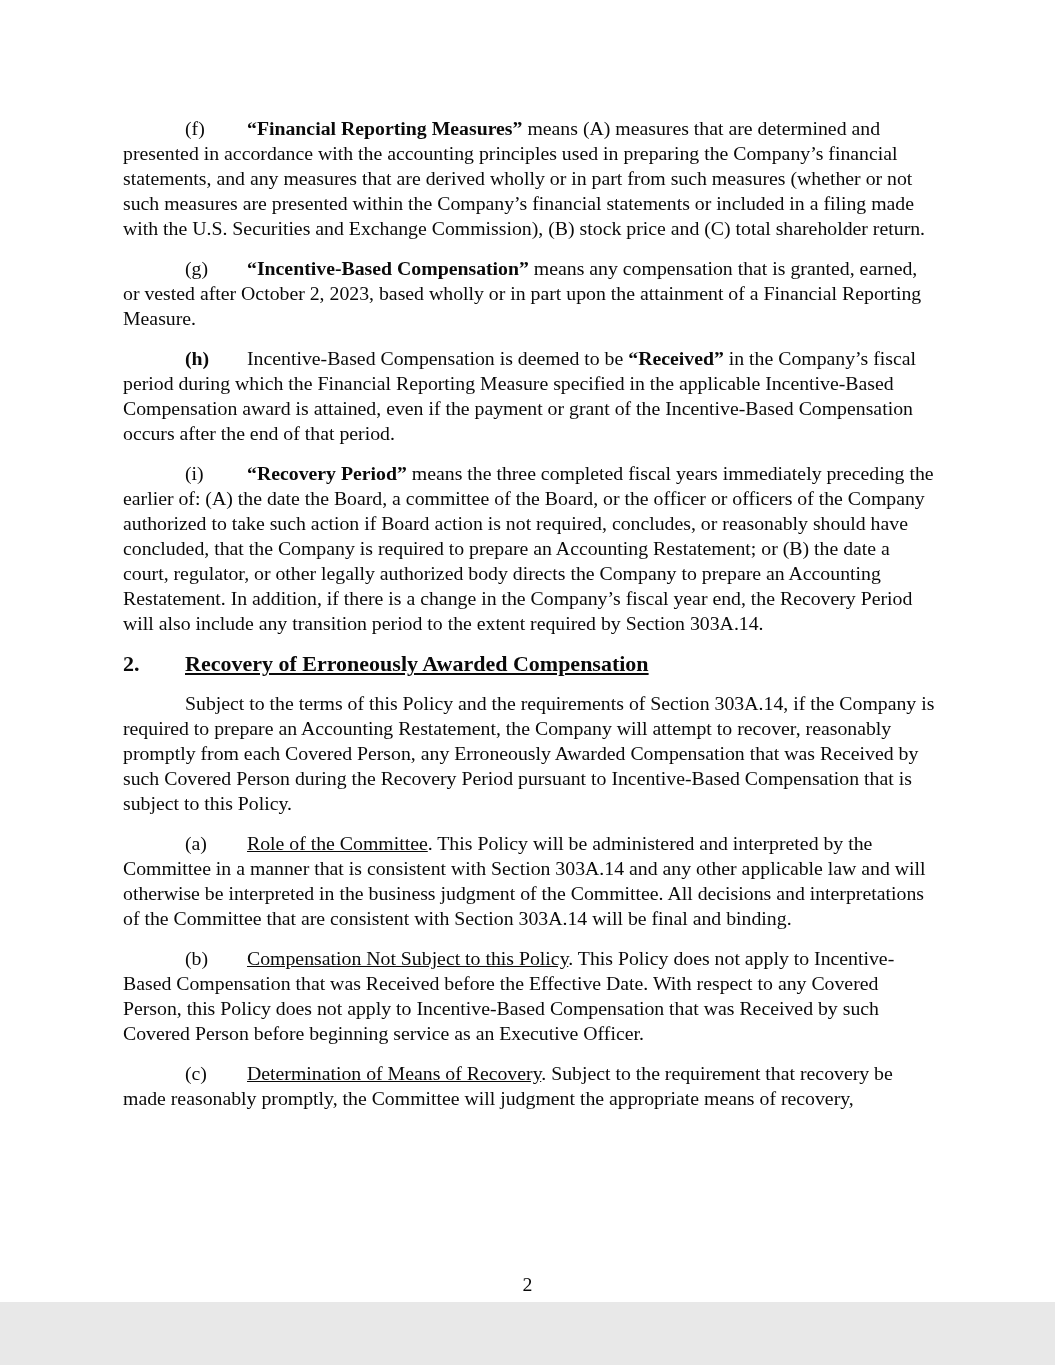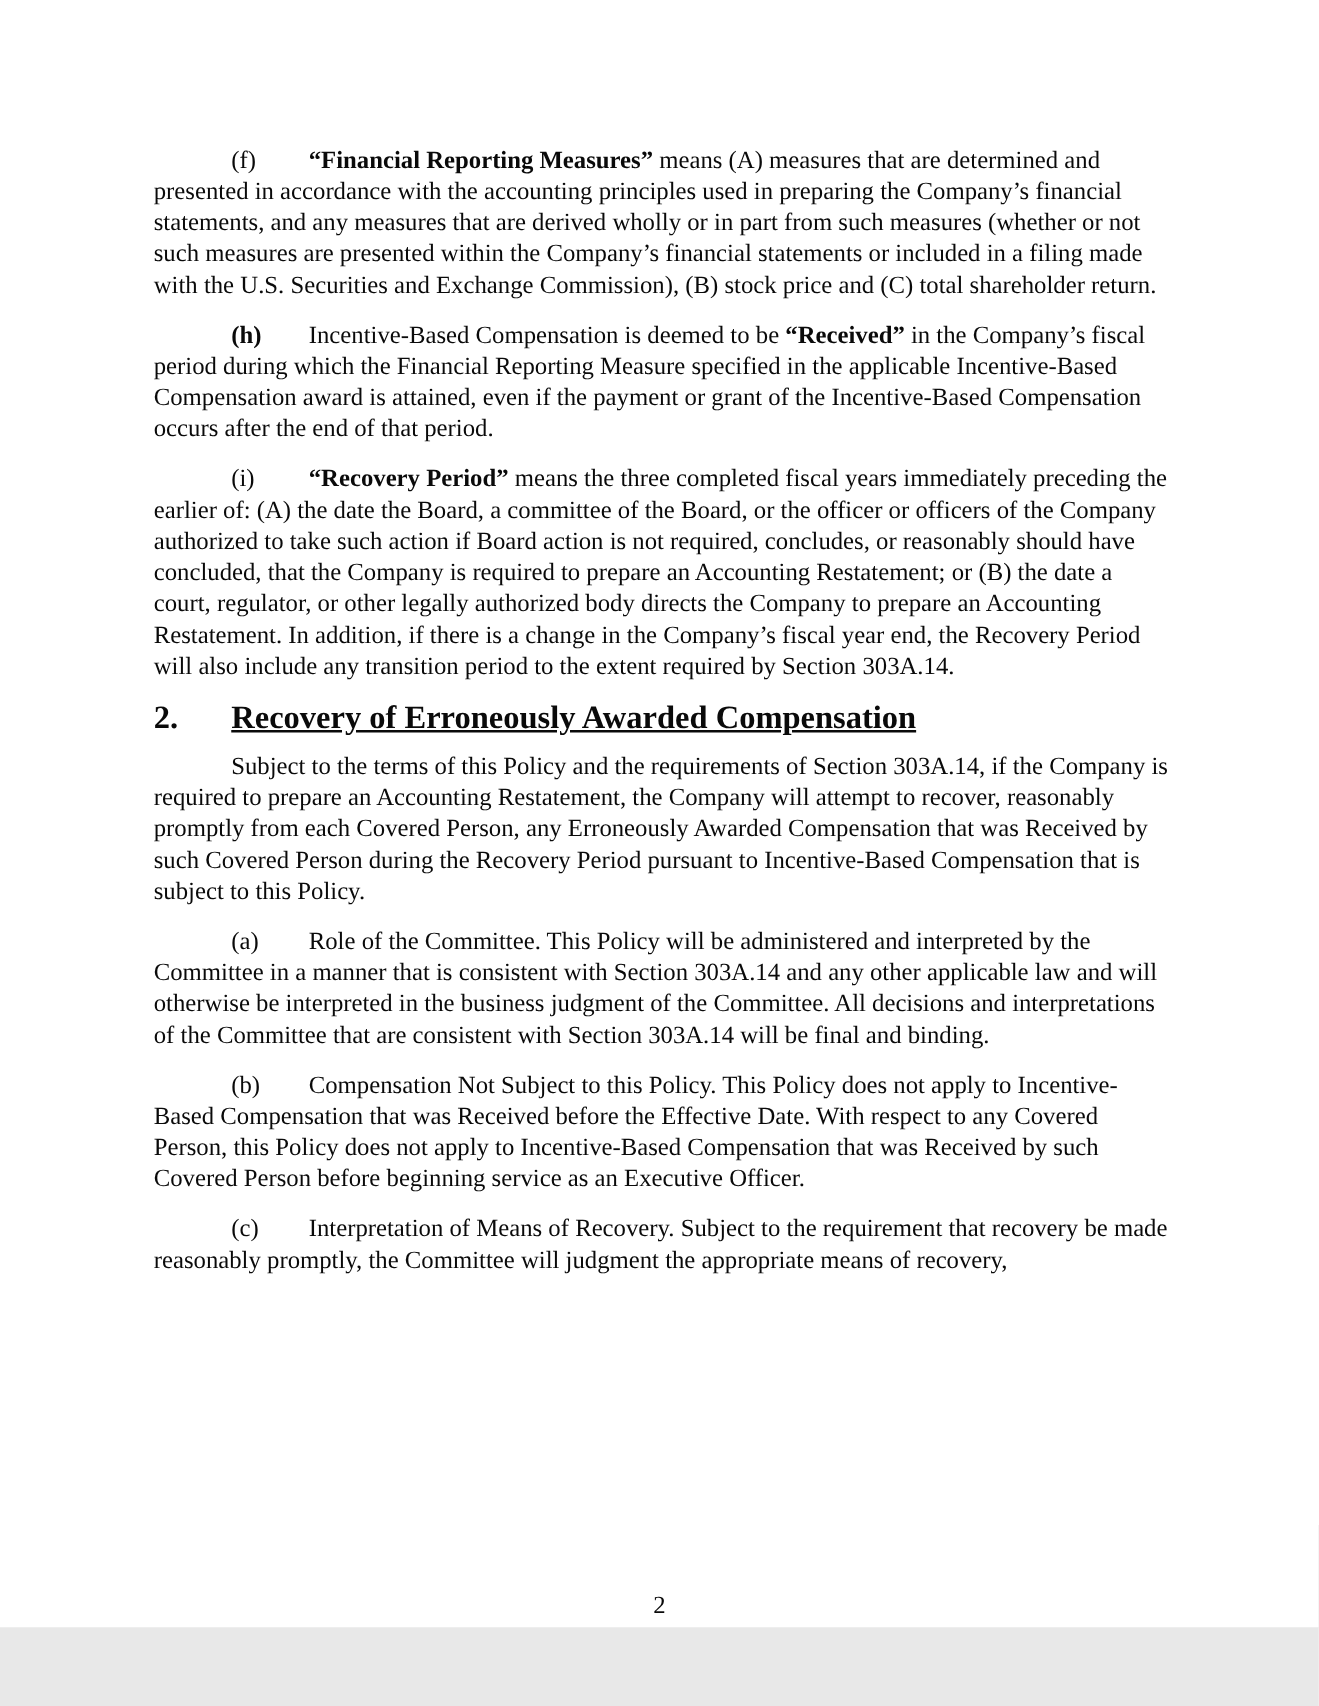--- a/index.html
+++ b/index.html
@@ -24,52 +24,53 @@
   }
   .para {
     margin: 0 0 15px 0;
     font-size: 19.8px;
     line-height: 25px;
     text-indent: 62px;
     text-align: left;
   }
   .heading {
     margin: 0 0 15px 0;
-    font-size: 26px;
+    font-size: 22px;
     line-height: 25px;
     font-weight: bold;
     text-indent: 0;
   }
   .label {
     display: inline-block;
     width: 62px;
     text-indent: 0;
   }
   .bold { font-weight: bold; }
-  .underline { }
+  .underline { text-decoration: underline; }
   .heading-text { text-decoration: underline; }
   .footer {
     position: absolute;
     left: 0;
     top: 1272px;
     width: 1055px;
     text-align: center;
     font-size: 19.8px;
     line-height: 25px;
   }
 </style>
 </head>
 <body>
 
 <div class="page">
   <div class="content">
 
   <p class="para"><span class="label">(f)</span><span class="bold ">“Financial Reporting Measures”</span><span class=""> means (A) measures that are determined and presented in accordance with the accounting principles used in preparing the Company’s financial statements, and any measures that are derived wholly or in part from such measures (whether or not such measures are presented within the Company’s financial statements or included in a filing made with the U.S. Securities and Exchange Commission), (B) stock price and (C) total shareholder return.</span></p>
+      <p class="para"><span class="label">(g)</span><span class="bold ">“Incentive-Based Compensation”</span><span class=""> means any compensation that is granted, earned, or vested after October 2, 2023, based wholly or in part upon the attainment of a Financial Reporting Measure.</span></p>
       <p class="para"><span class="label bold">(h)</span><span class="">Incentive-Based Compensation is deemed to be </span><span class="bold ">“Received”</span><span class=""> in the Company’s fiscal period during which the Financial Reporting Measure specified in the applicable Incentive-Based Compensation award is attained, even if the payment or grant of the Incentive-Based Compensation occurs after the end of that period.</span></p>
       <p class="para"><span class="label">(i)</span><span class="bold ">“Recovery Period”</span><span class=""> means the three completed fiscal years immediately preceding the earlier of: (A) the date the Board, a committee of the Board, or the officer or officers of the Company authorized to take such action if Board action is not required, concludes, or reasonably should have concluded, that the Company is required to prepare an Accounting Restatement; or (B) the date a court, regulator, or other legally authorized body directs the Company to prepare an Accounting Restatement. In addition, if there is a change in the Company’s fiscal year end, the Recovery Period will also include any transition period to the extent required by Section 303A.14.</span></p>
       <p class="heading"><span class="label bold">2.</span><span class="heading-text">Recovery of Erroneously Awarded Compensation</span></p>
       <p class="para"><span class="">Subject to the terms of this Policy and the requirements of Section 303A.14, if the Company is required to prepare an Accounting Restatement, the Company will attempt to recover, reasonably promptly from each Covered Person, any Erroneously Awarded Compensation that was Received by such Covered Person during the Recovery Period pursuant to Incentive-Based Compensation that is subject to this Policy.</span></p>
       <p class="para"><span class="label">(a)</span><span class="underline">Role of the Committee</span><span class="">. This Policy will be administered and interpreted by the Committee in a manner that is consistent with Section 303A.14 and any other applicable law and will otherwise be interpreted in the business judgment of the Committee. All decisions and interpretations of the Committee that are consistent with Section 303A.14 will be final and binding.</span></p>
       <p class="para"><span class="label">(b)</span><span class="underline">Compensation Not Subject to this Policy</span><span class="">. This Policy does not apply to Incentive-Based Compensation that was Received before the Effective Date. With respect to any Covered Person, this Policy does not apply to Incentive-Based Compensation that was Received by such Covered Person before beginning service as an Executive Officer.</span></p>
-      <p class="para"><span class="label">(c)</span><span class="underline">Interpretation of Means of Recovery</span><span class="">. Subject to the requirement that recovery be made reasonably promptly, the Committee will judgment the appropriate means of recovery,</span></p>
+      <p class="para"><span class="label">(c)</span><span class="underline">Determination of Means of Recovery</span><span class="">. Subject to the requirement that recovery be made reasonably promptly, the Committee will judgment the appropriate means of recovery,</span></p>
     </div>
   <div class="footer">2</div>
 </div>
 
 </body></html>

